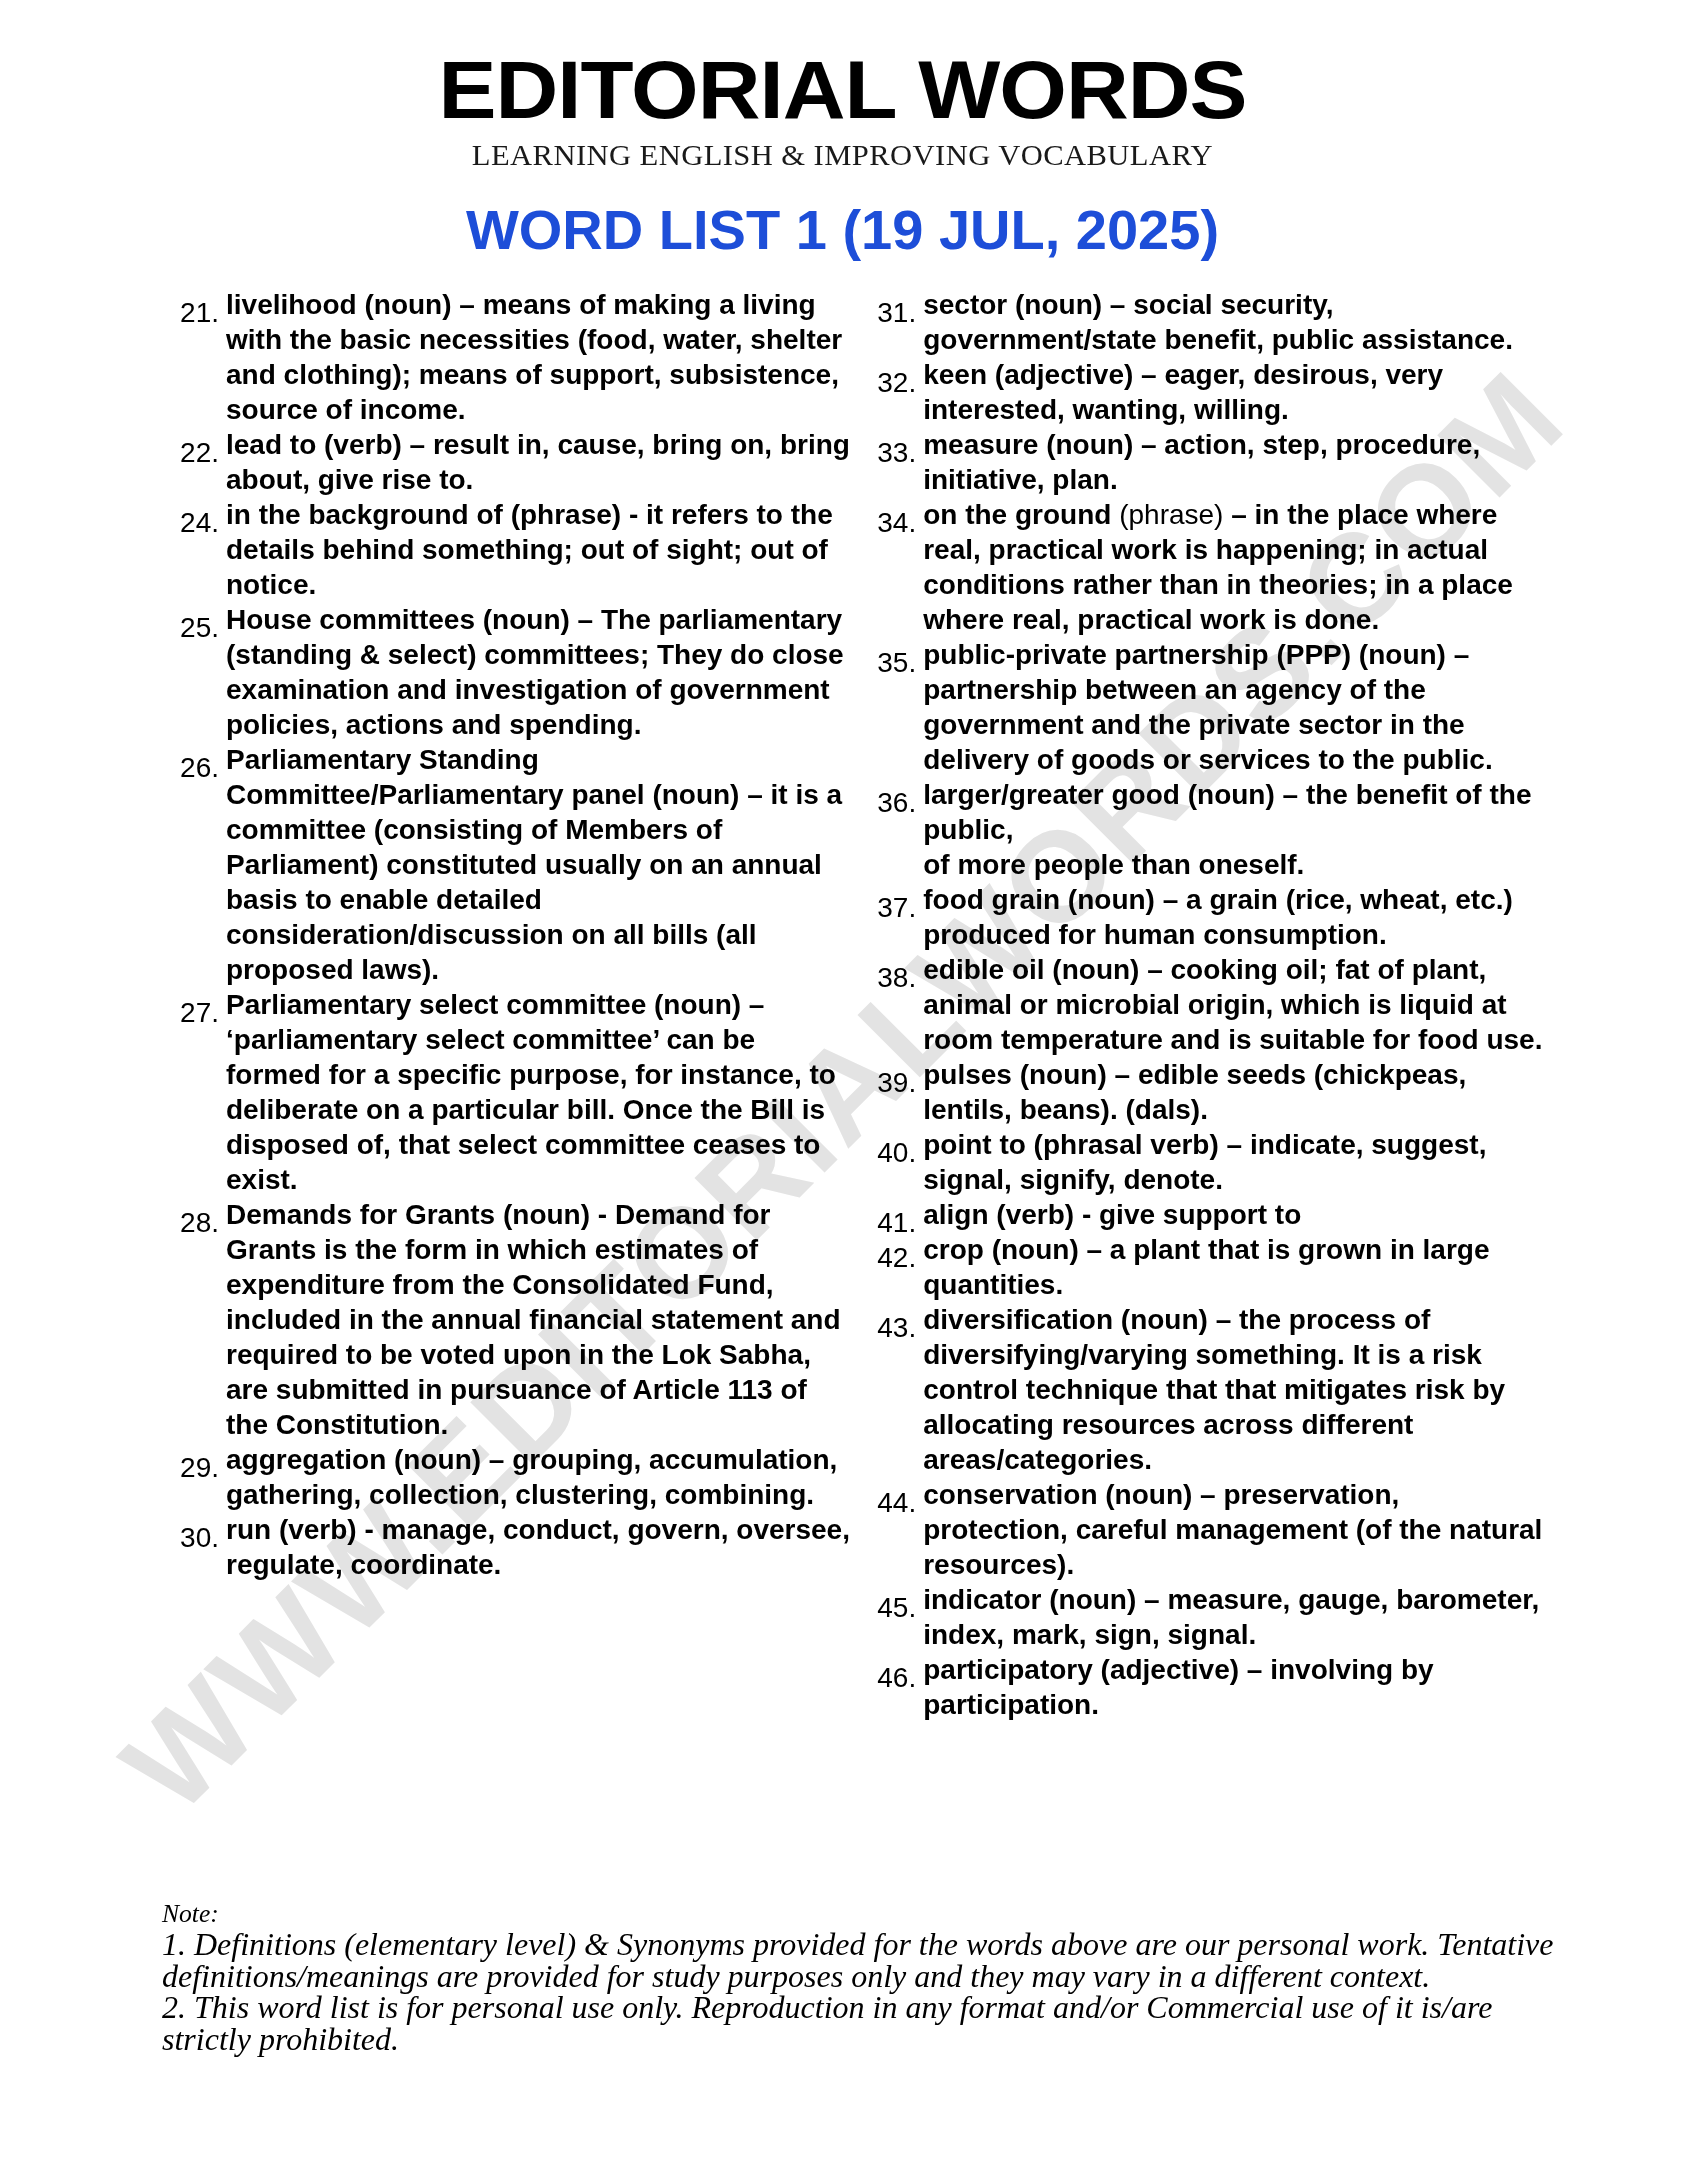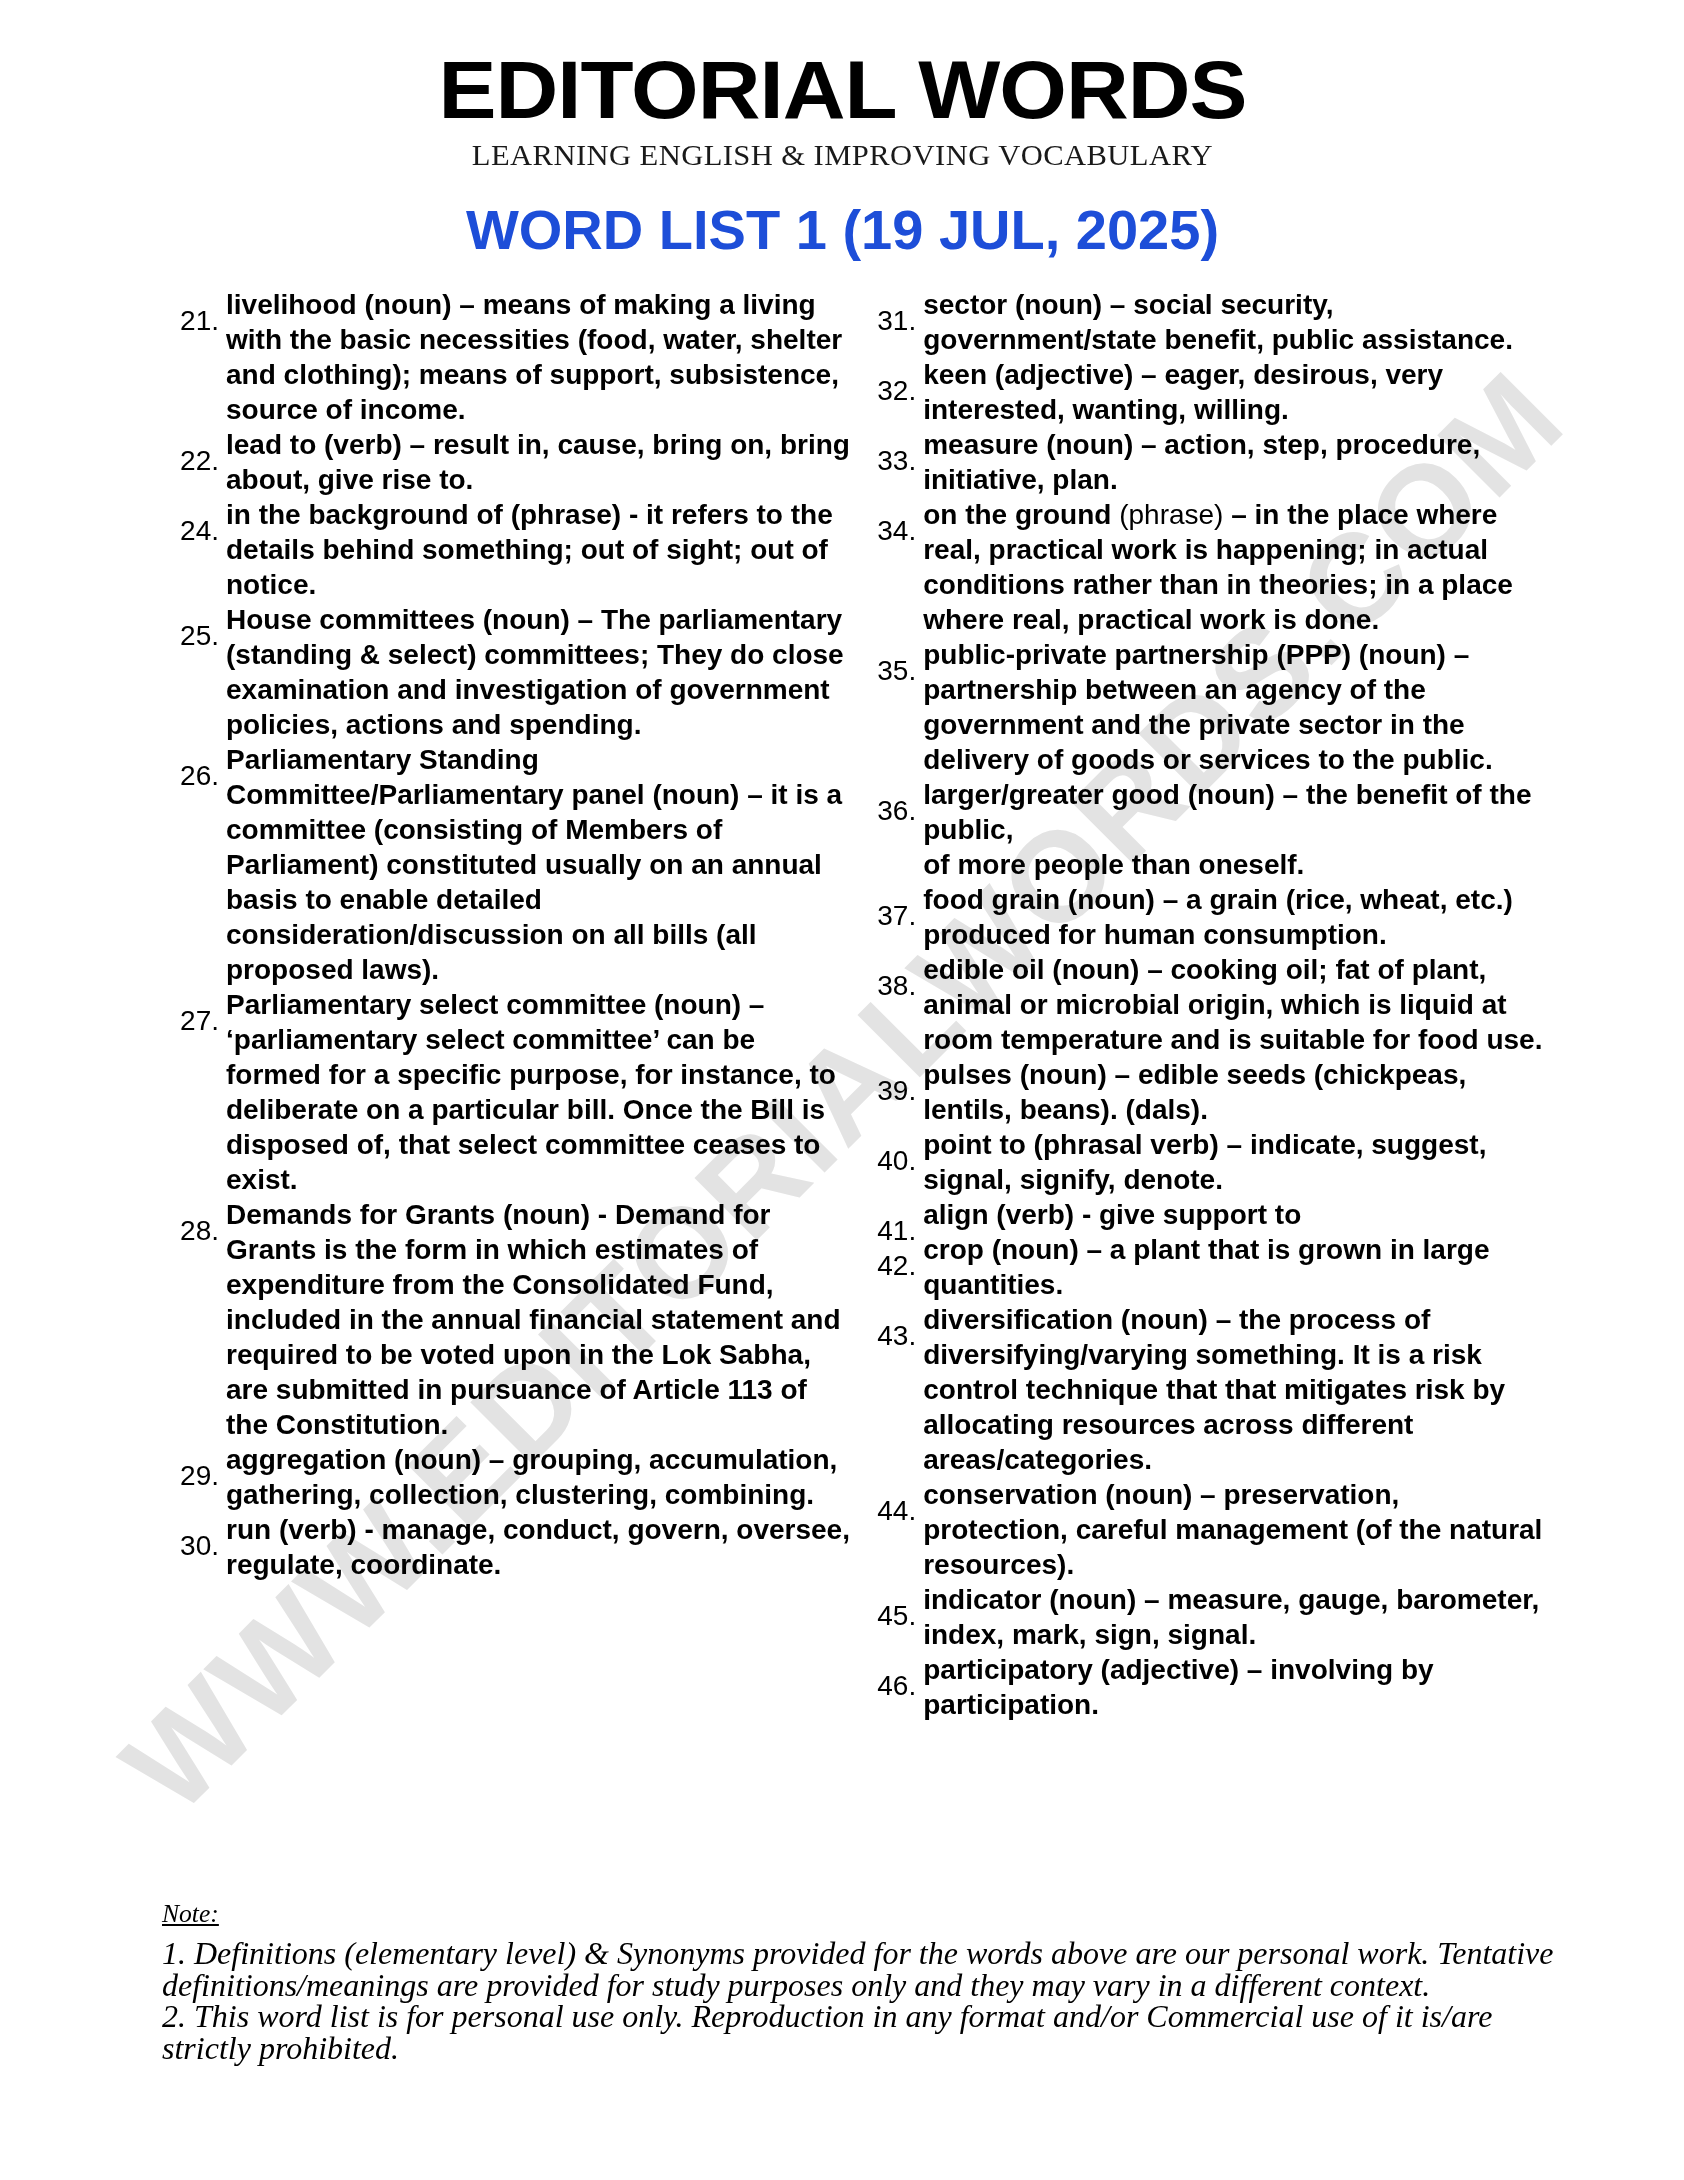--- a/index.html
+++ b/index.html
@@ -96,21 +96,21 @@
     padding-left: 51px;
     font-size: 28px;
     line-height: 35px;
     color: #000000;
     font-family: "Liberation Sans", sans-serif;
     margin: 0;
   }
   .item-num {
     position: absolute;
     left: 0;
-    top: 16px;
+    top: 8px;
     width: 44px;
     text-align: right;
     font-weight: normal;
     font-size: 28px;
     line-height: 35px;
   }
   .item-body {
     display: block;
   }
   .term {
@@ -133,23 +133,22 @@
     left: 162px;
     right: 128px;
     top: 1898px;
     font-family: "Liberation Serif", serif;
     font-style: italic;
     color: #000000;
   }
   .note-label {
     font-size: 25.6px;
     line-height: 31px;
-    text-decoration: underline;
     display: inline-block;
-    margin-bottom: 9px;
+    margin-bottom: 0;
     text-align: right;
   }
   .note-line {
     font-size: 32px;
     line-height: 31.5px;
     display: block;
   }
 </style>
 </head>
 <body>

